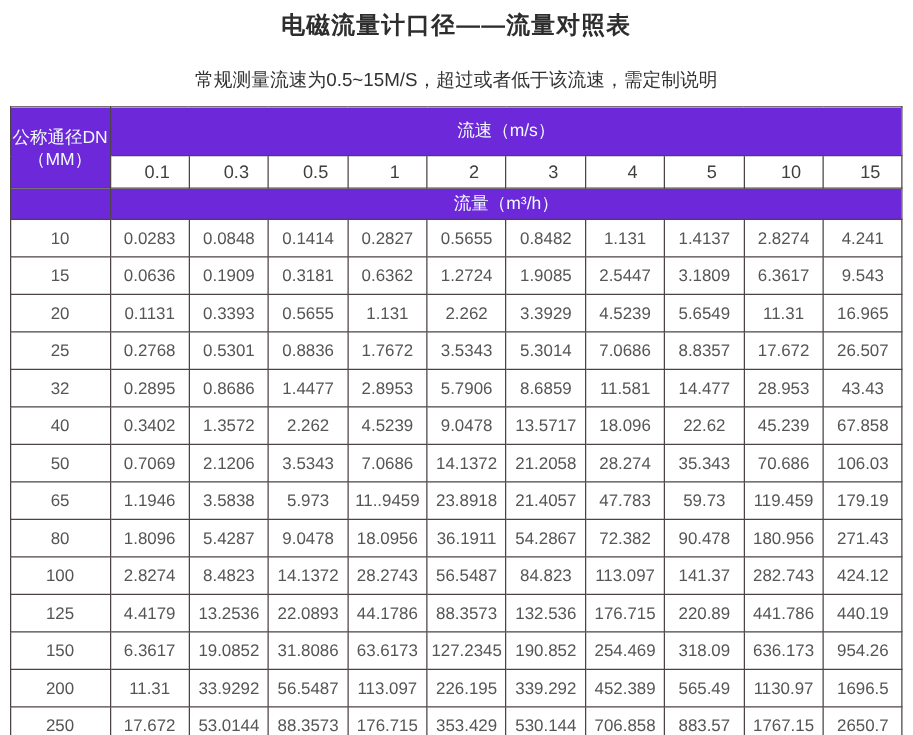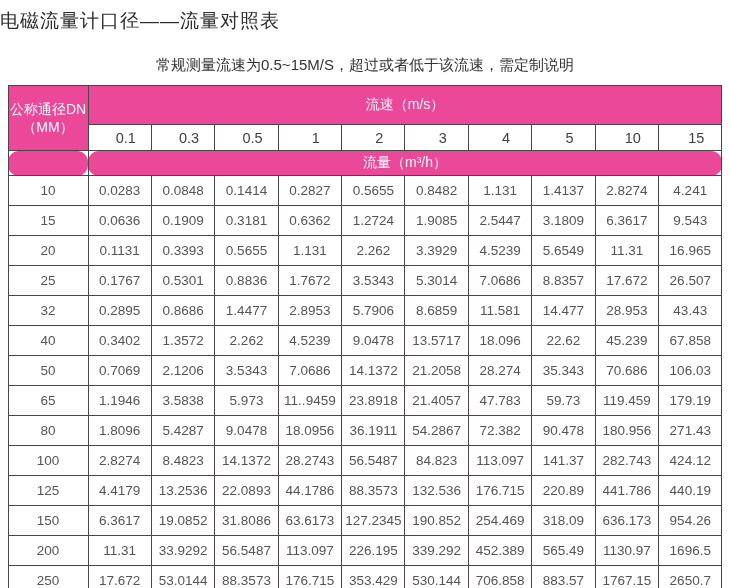--- a/index.html
+++ b/index.html
@@ -4,22 +4,23 @@
 <style>
   * { box-sizing: border-box; margin: 0; padding: 0; }
   html, body { background: #ffffff; }
   body {
     width: 730px;
     height: 588px;
     font-family: "Liberation Sans", "DejaVu Sans", sans-serif;
     overflow: hidden;
   }
   .page-title {
+    text-align: center;
     font-size: 19px;
-    font-weight: normal;
+    font-weight: bold;
     color: #2d2d2d;
     letter-spacing: 1px;
     margin-top: 8px;
     line-height: 26px;
   }
   .page-subtitle {
     text-align: center;
     font-size: 15px;
     color: #333333;
     margin-top: 20px;
@@ -32,34 +33,34 @@
     margin: 9px auto 0 auto;
   }
   table.flow-table td {
     border: 1px solid #4c4444;
     text-align: center;
     vertical-align: middle;
     overflow: hidden;
     white-space: nowrap;
   }
   td.teal {
-    background: #ec4899;
+    background: #6d28d9;
     color: #f2fbfb;
     font-size: 14px;
   }
   .corner-cell { font-size: 13.5px; line-height: 18px; }
   tr.velocity-header-row td { height: 39px; }
   tr.velocity-values-row td {
     height: 26px;
     background: #ffffff;
     color: #3f3f3f;
     font-size: 14.5px;
     padding-left: 12px;
   }
-  tr.flow-header-row td { height: 25px; border-radius: 11px; }
+  tr.flow-header-row td { height: 25px; }
   tr.data-row td {
     height: 30px;
     background: #ffffff;
     color: #555555;
     font-size: 13.5px;
   }
 </style>
 </head>
 <body>
 
@@ -129,21 +130,21 @@
         <td>1.131</td>
         <td>2.262</td>
         <td>3.3929</td>
         <td>4.5239</td>
         <td>5.6549</td>
         <td>11.31</td>
         <td>16.965</td>
       </tr>
       <tr class="data-row">
         <td>25</td>
-        <td>0.1767</td>
+        <td>0.2768</td>
         <td>0.5301</td>
         <td>0.8836</td>
         <td>1.7672</td>
         <td>3.5343</td>
         <td>5.3014</td>
         <td>7.0686</td>
         <td>8.8357</td>
         <td>17.672</td>
         <td>26.507</td>
       </tr>

